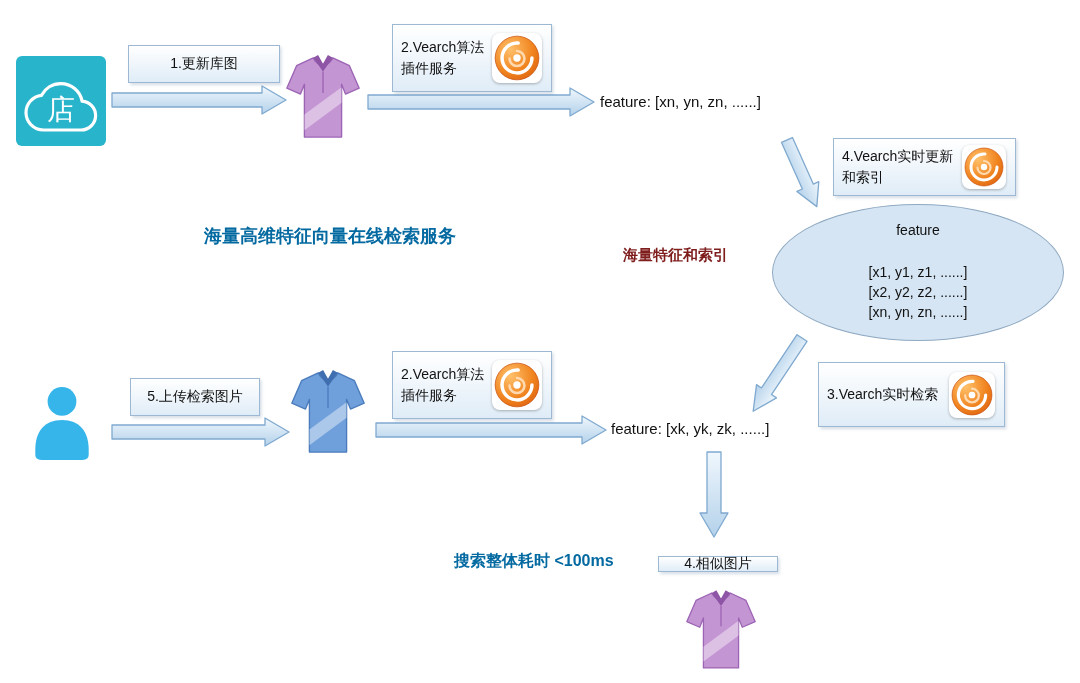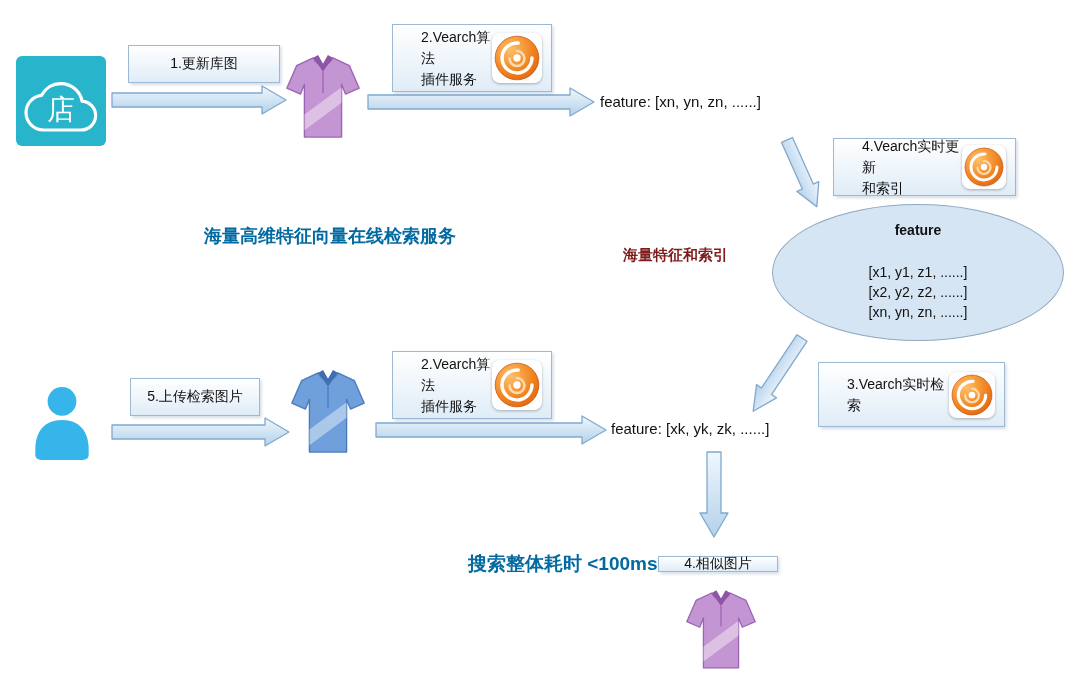--- a/index.html
+++ b/index.html
@@ -10,44 +10,44 @@
   .arrow-layer { position:absolute; left:0; top:0; pointer-events:none; }
 
   .node {
     position:absolute;
     display:flex; align-items:center; justify-content:center;
     border:1px solid #9cb8d2;
     background:linear-gradient(180deg,#ffffff 0%,#eef5fb 55%,#dfecf7 100%);
     box-shadow:1.5px 2px 3px rgba(100,130,160,.28);
     color:#111; font-size:14px;
   }
-  .node.with-logo { justify-content:space-between; padding:0 9px 0 28px; }
+  .node.with-logo { justify-content:space-between; padding:0 9px 0 8px; }
   .node .lines { line-height:1.5; text-align:left; }
   .logo-badge {
     background:#fff; border-radius:8px; padding:2px;
     box-shadow:0 1px 3px rgba(0,0,0,.28);
     display:flex; align-items:center; justify-content:center; flex:0 0 auto;
   }
 
   .feature-text { position:absolute; font-size:15px; color:#111; white-space:nowrap; }
   .red-text { position:absolute; color:#0369a1; font-weight:bold; white-space:nowrap; }
   .blue-text { position:absolute; color:#7f1d1d; font-weight:bold; font-size:15px; white-space:nowrap; }
 
   #red-title { left:204px; top:224px; font-size:18px; }
-  #red-time  { left:468px; top:551px; font-size:19px; }
+  #red-time  { left:454px; top:551px; font-size:16px; }
   #blue-label{ left:623px; top:246px; }
 
   .ellipse {
     position:absolute; left:772px; top:204px; width:292px; height:137px;
     border-radius:50%;
     background:#d5e5f3; border:1px solid #8fa9c2;
     display:flex; flex-direction:column; align-items:center; justify-content:center;
     color:#111; font-size:14px;
   }
-  .ellipse .ellipse-title { margin-bottom:25px;font-weight:bold; }
+  .ellipse .ellipse-title { margin-bottom:25px; }
   .ellipse .row { line-height:1.42; }
 
   .icon-abs { position:absolute; }
   .icon-abs svg { display:block; width:100%; height:100%; }
 
   #shop-icon   { left:16px;  top:56px;  width:90px; height:90px; }
   #person-icon { left:28px;  top:386px; width:68px; height:76px; }
 
   #box-t1 { left:128px; top:45px;  width:152px; height:38px; }
   #box-t2 { left:392px; top:24px;  width:160px; height:68px; }

